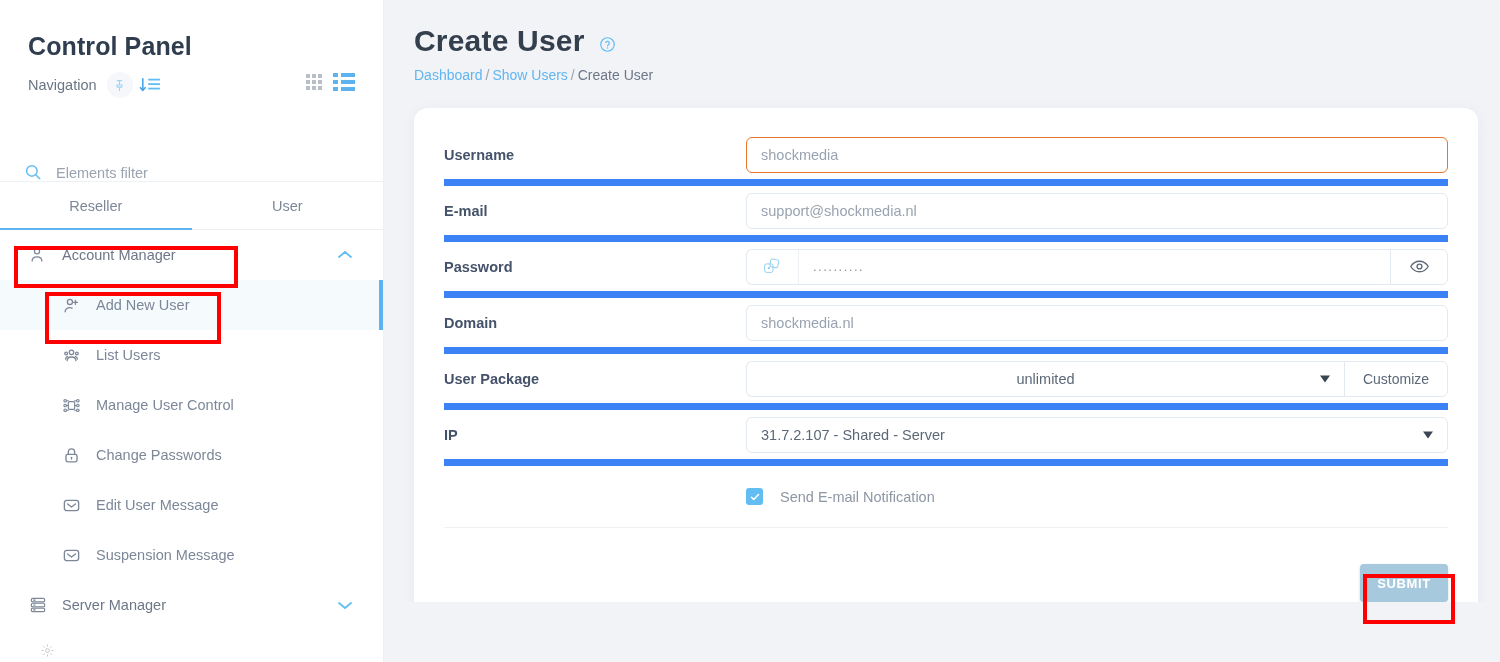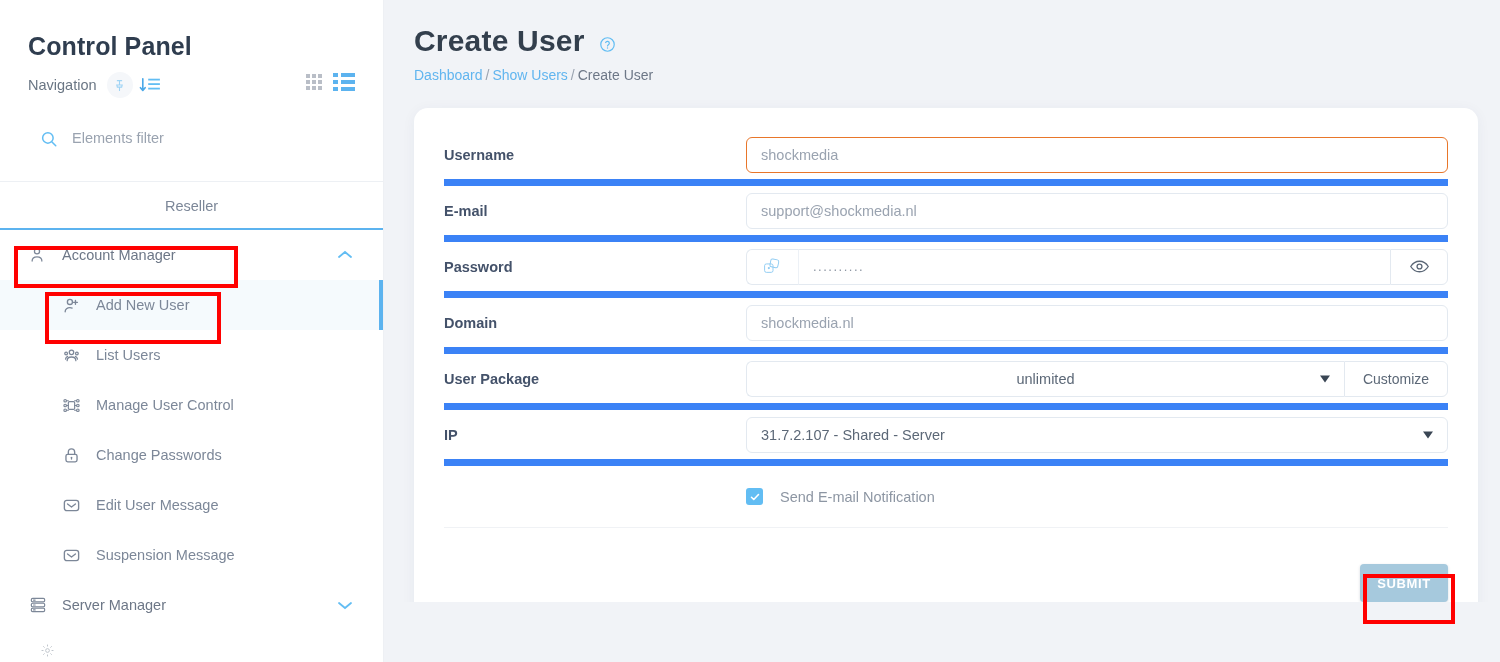--- a/index.html
+++ b/index.html
@@ -44,22 +44,22 @@
   .grid-ic { display: grid; grid-template-columns: repeat(3, 4px); grid-auto-rows: 4px; gap: 2px; }
   .grid-ic i { background: #b9bec7; display: block; width: 4px; height: 4px; }
   .list-ic { display: flex; flex-direction: column; gap: 3px; }
   .list-ic .r { display: flex; gap: 3px; }
   .list-ic .r b { display: block; background: #5cb3ef; height: 4px; }
   .list-ic .r b.s { width: 5px; }
   .list-ic .r b.l { width: 14px; }
 
   
   .sb-filter {
-    display: flex; align-items: flex-start;
-    padding: 0 40px; height: 52px; margin-top: 32px;
+    display: flex; align-items: flex-end;
+    padding: 0 24px; height: 52px; margin-top: 32px;
     border-bottom: 1px solid #edf0f4;
   }
   .sb-filter .sicon { margin-right: 14px; display: flex; }
   .sb-filter input {
     border: 0; outline: 0; font-size: 14.5px; color: #8d96a3;
     background: transparent; width: 100%;
     font-family: "Liberation Sans", sans-serif;
   }
   .sb-filter input::placeholder { color: #9aa3b0; }
 
@@ -265,20 +265,23 @@
           <circle cx="10.5" cy="10.5" r="7"></circle>
             <path d="M16 16l5 5" stroke-linecap="round"></path>
         </svg>
       </span>
       <input type="text" placeholder="Elements filter" style="">
     </div>
 
     <div class="sb-tabs">
       <div class="sb-tab active">
         <span>Reseller</span>
+      </div>
+      <div class="sb-tab">
+        <span>User</span>
       </div>
     </div>
 
     <nav class="nav-list">
 
       <div class="nav-group-head">
         <span class="gi">
           <svg width="18" height="18" viewBox="0 0 24 24" fill="none" stroke="#7c8798" stroke-width="1.7">
             <circle cx="12" cy="7" r="3.4"></circle>
               <path d="M5.5 20c0-3.6 2.9-5.6 6.5-5.6s6.5 2 6.5 5.6" stroke-linecap="round"></path>

